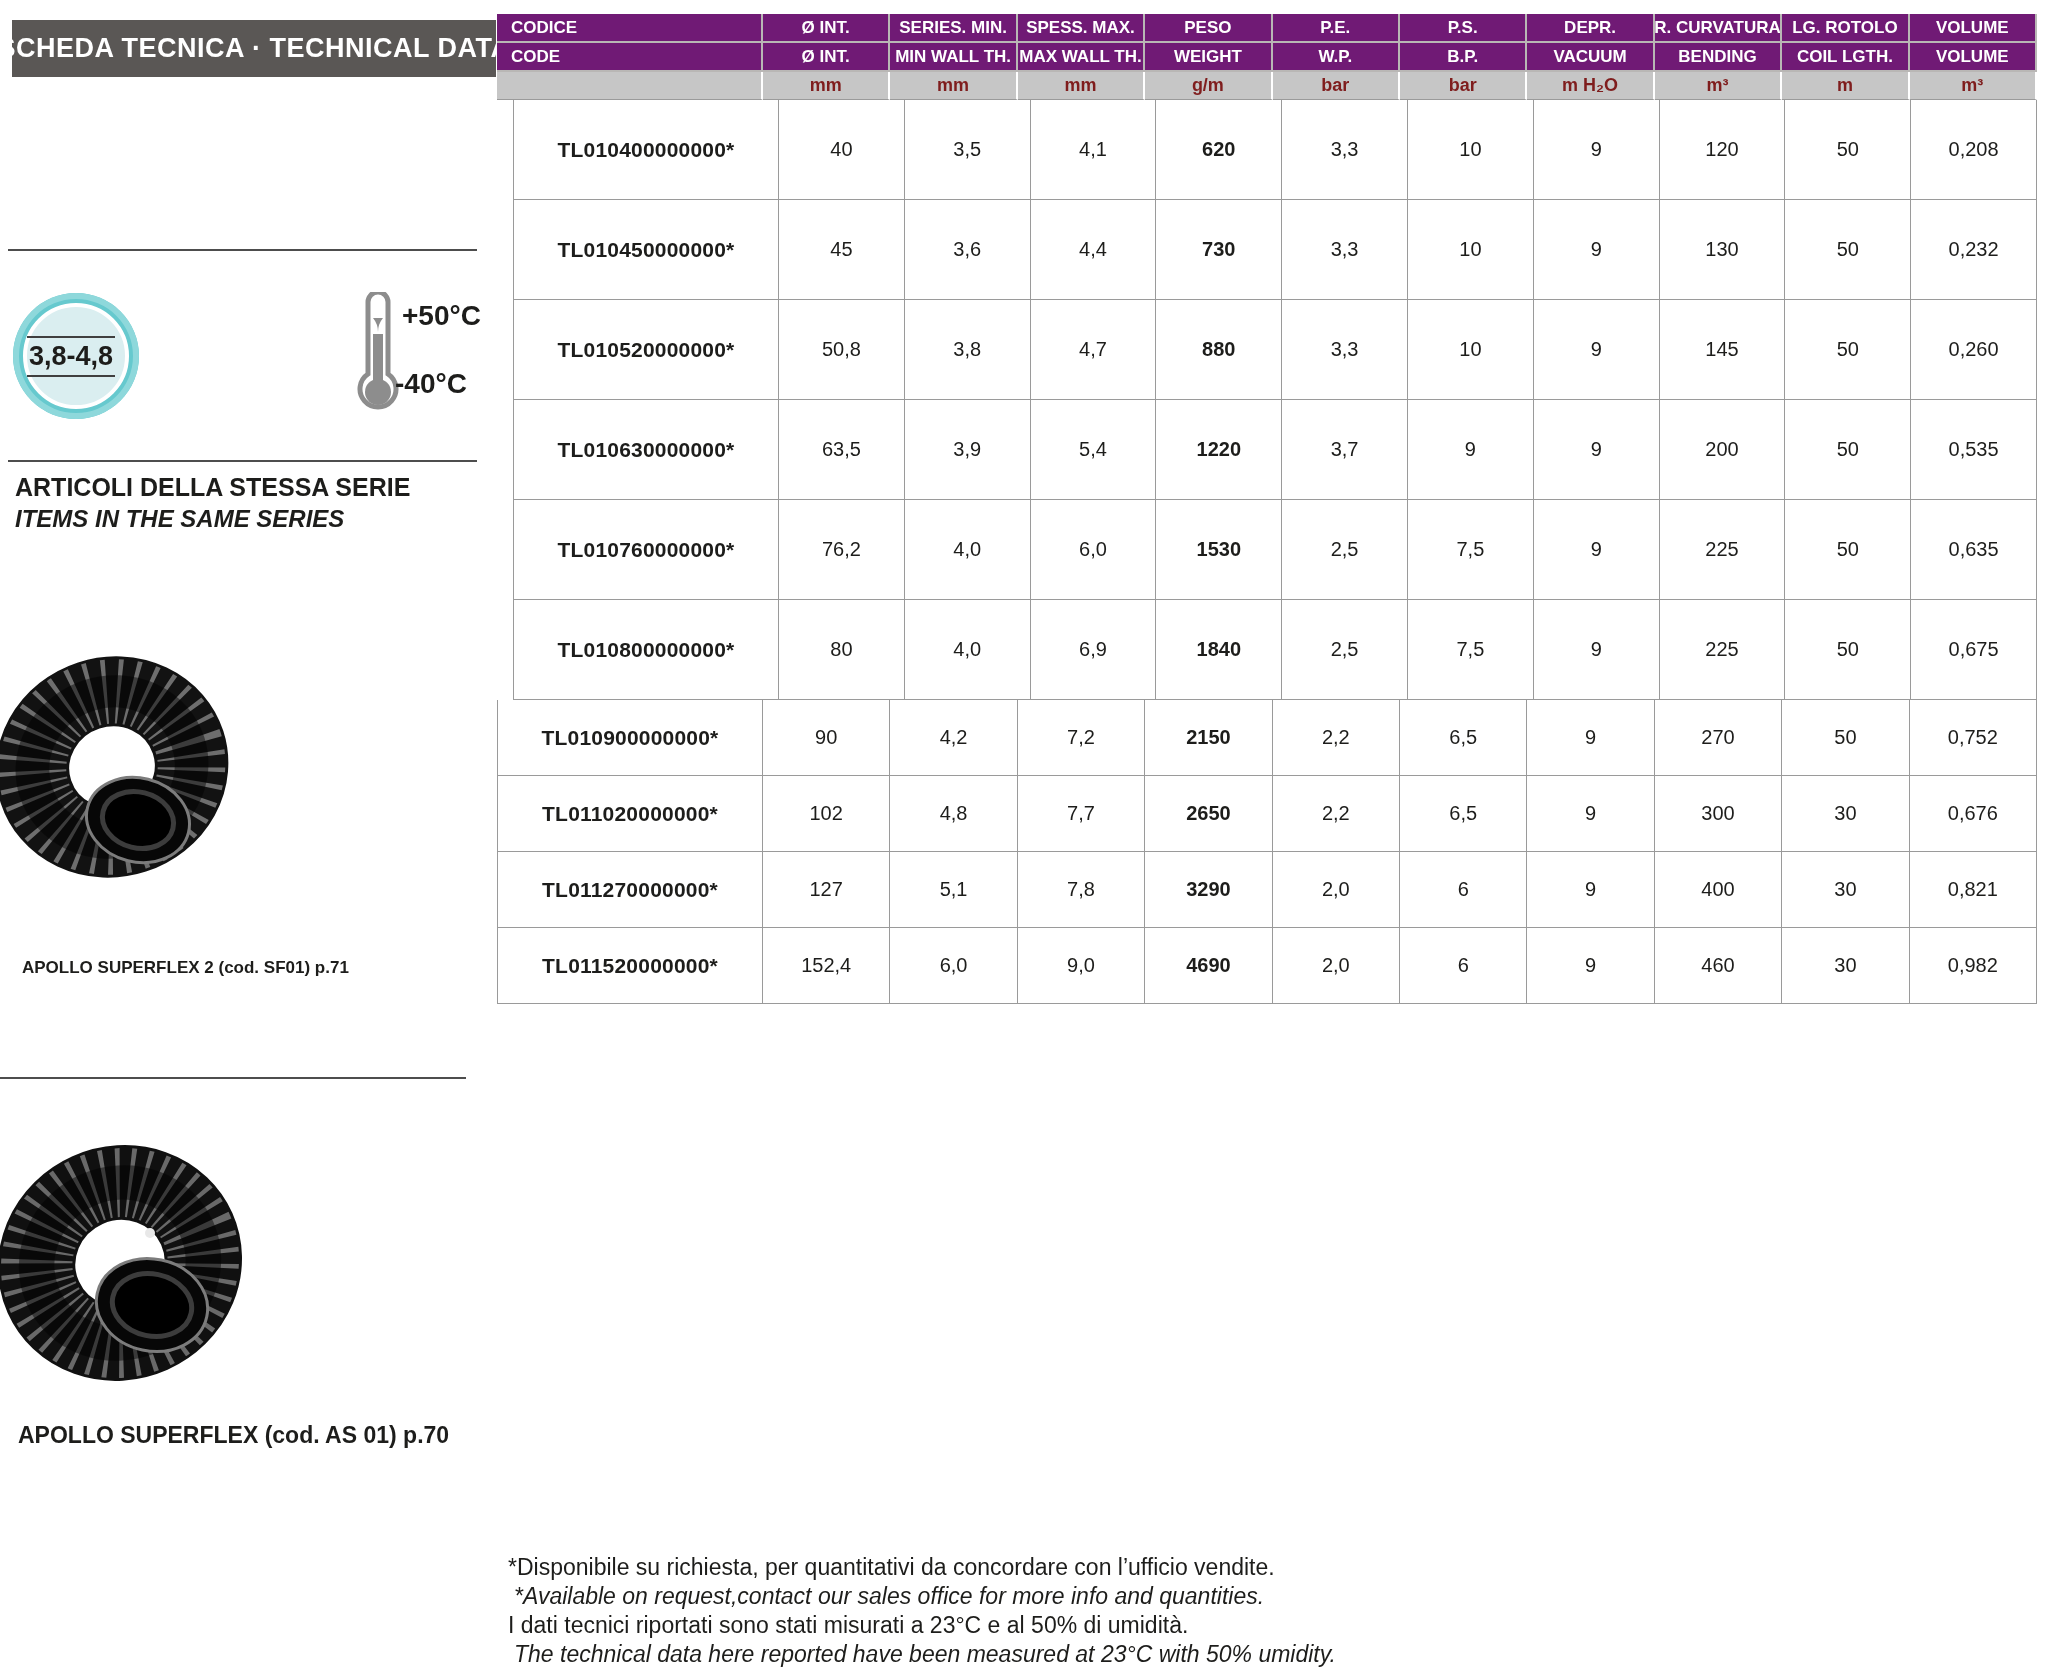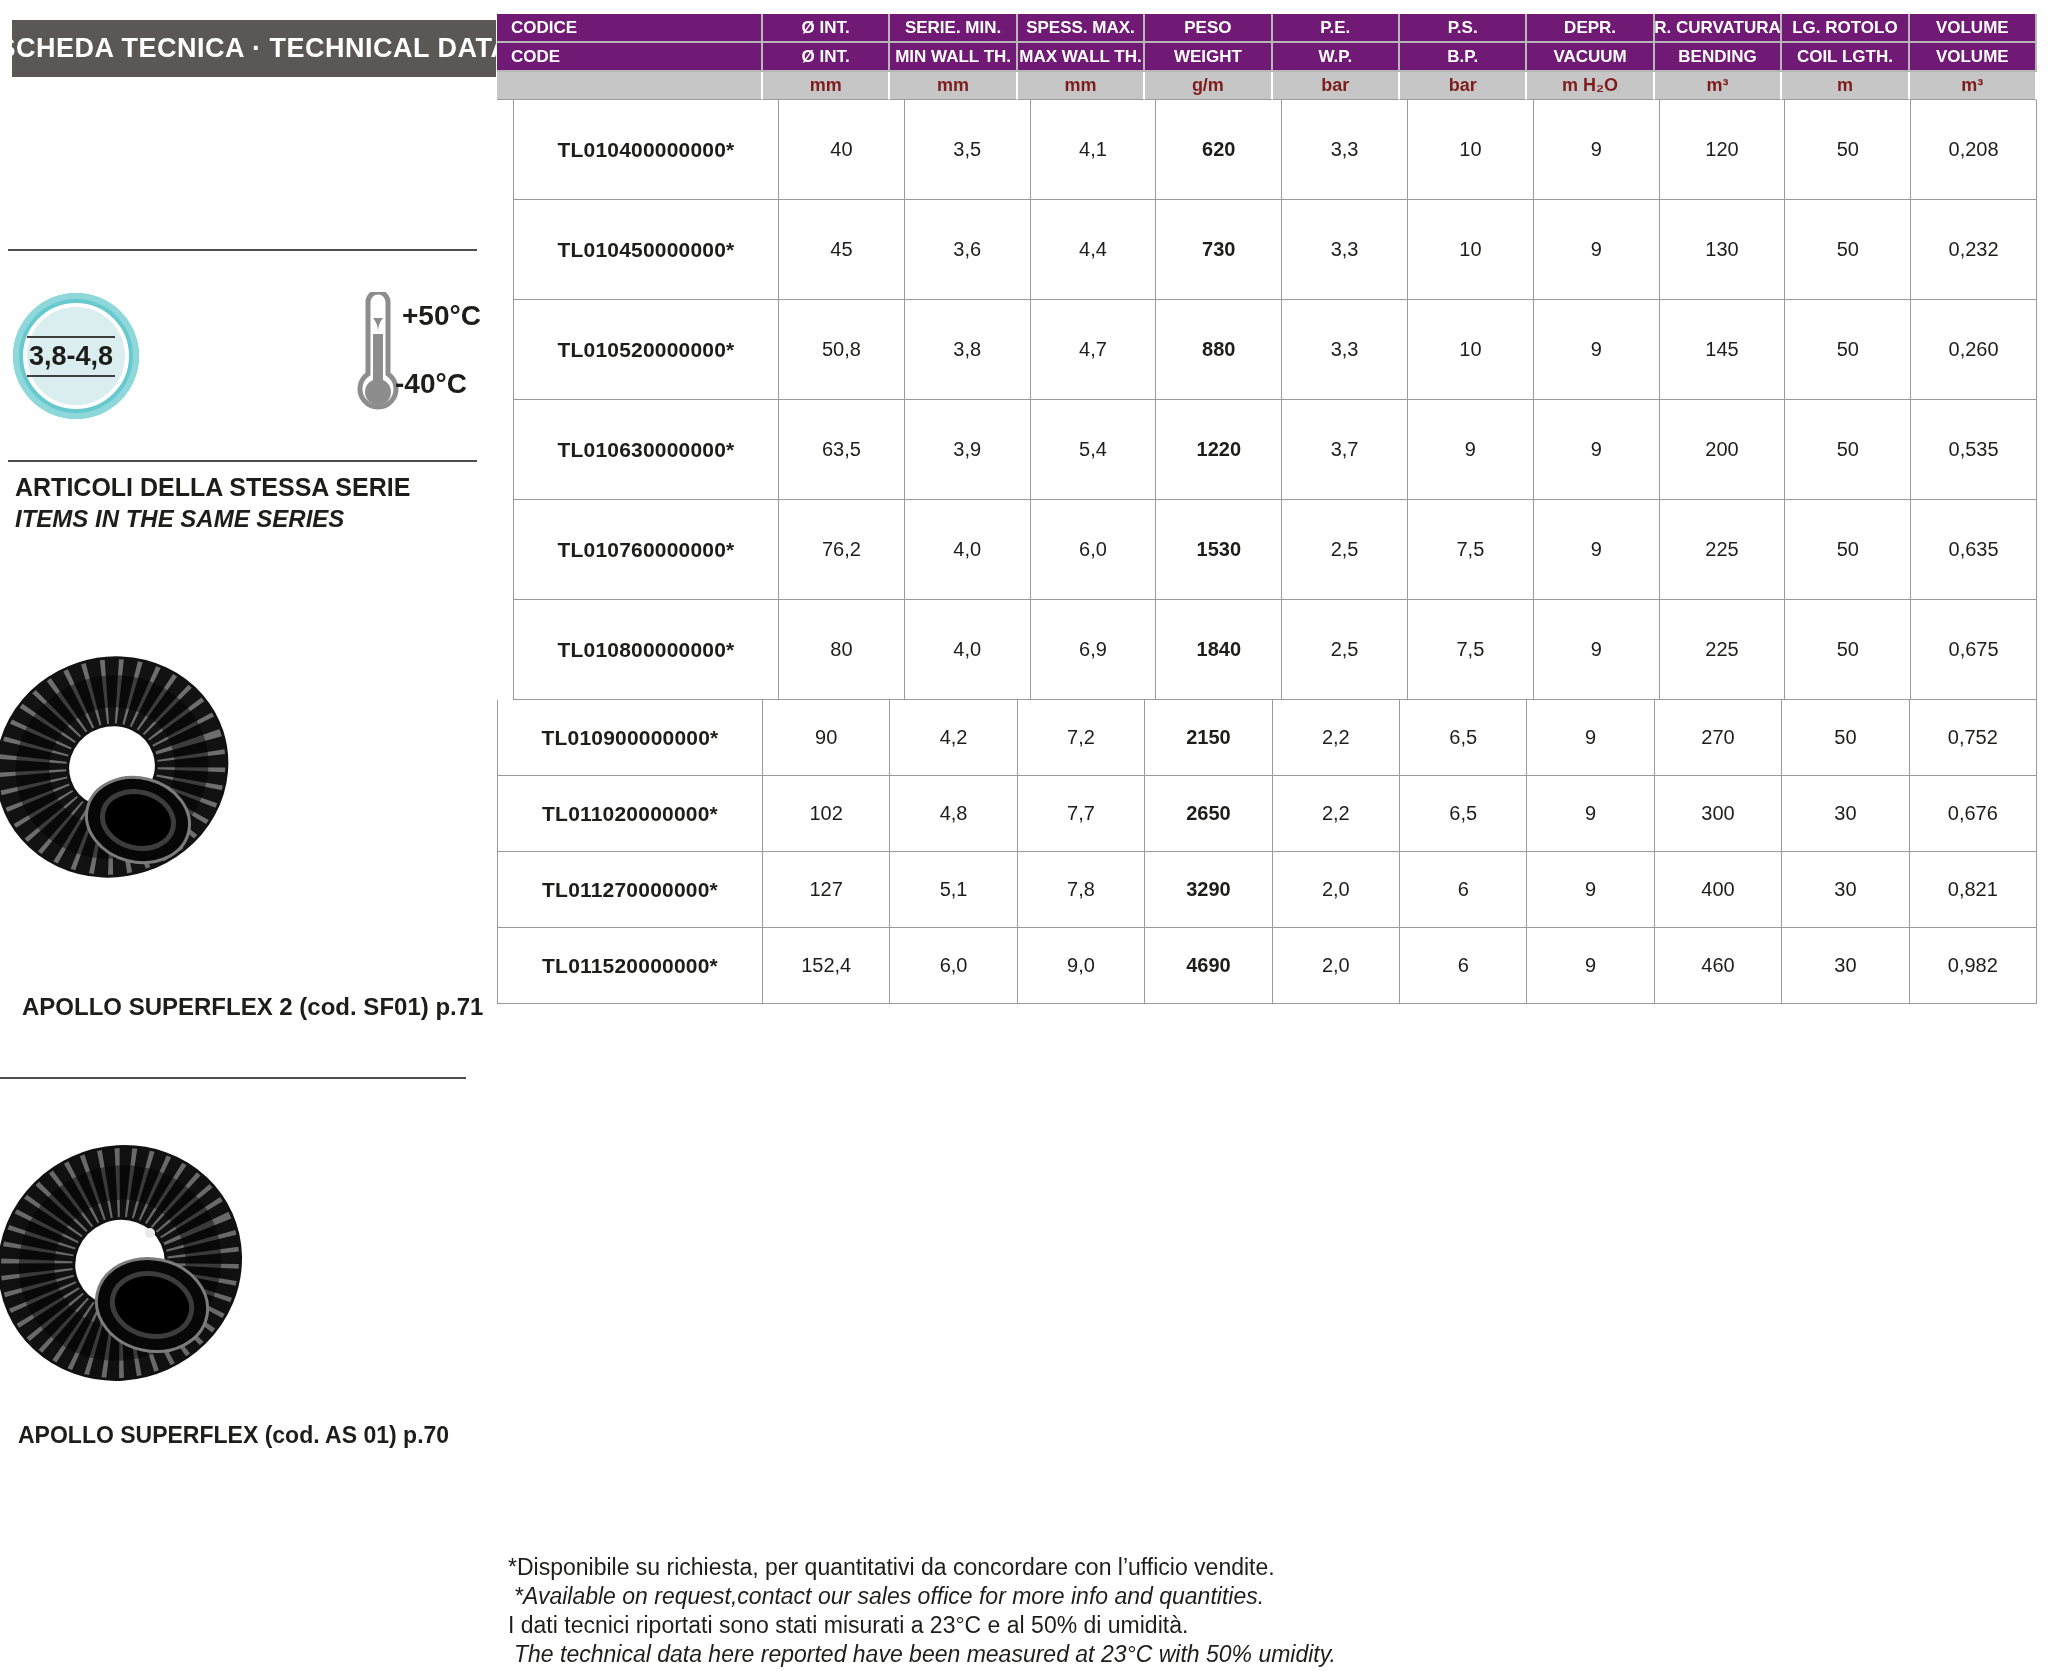--- a/index.html
+++ b/index.html
@@ -54,40 +54,40 @@
     font-weight:700;font-size:27px;color:#1d1d1b;padding:3px 2px;
     border-top:2px solid #3f3f3f;border-bottom:2px solid #3f3f3f;white-space:nowrap;
   }
   .thermo{position:absolute;left:352px;top:292px;width:52px;height:130px;}
   .temp-max{position:absolute;left:402px;top:300px;font-weight:700;font-size:28px;}
   .temp-min{position:absolute;left:395px;top:368px;font-weight:700;font-size:28px;}
   .series-it{position:absolute;left:15px;top:473px;font-weight:700;font-size:25px;white-space:nowrap;}
   .series-en{position:absolute;left:15px;top:505px;font-weight:700;font-style:italic;font-size:24px;white-space:nowrap;}
   .hose1{position:absolute;left:0px;top:615px;width:240px;height:290px;}
   .hose2{position:absolute;left:0px;top:1105px;width:265px;height:300px;}
-  .caption1{position:absolute;left:22px;top:958px;font-weight:700;font-size:24px;white-space:nowrap;margin-top:35px;}
+  .caption1{position:absolute;left:22px;top:958px;font-weight:700;font-size:17px;white-space:nowrap;}
   .caption2{position:absolute;left:18px;top:1422px;font-weight:700;font-size:23px;white-space:nowrap;}
   
   .footnotes{position:absolute;left:508px;top:1553px;font-size:23px;line-height:29px;}
   .fn-en{font-style:italic;padding-left:6px;}
 </style>
 </head>
 <body>
 
 <div class="page">
 
   <div class="title-box">
     <span>SCHEDA TECNICA · TECHNICAL DATA</span>
   </div>
 
   <div class="dtable" id="dtable">
       <div class="trow hrow">
         <div class="hc left">CODICE</div>
         <div class="hc">Ø INT.</div>
-        <div class="hc">SERIE. MIN.</div>
+        <div class="hc">SERIES. MIN.</div>
         <div class="hc">SPESS. MAX.</div>
         <div class="hc">PESO</div>
         <div class="hc">P.E.</div>
         <div class="hc">P.S.</div>
         <div class="hc">DEPR.</div>
         <div class="hc">R. CURVATURA</div>
         <div class="hc">LG. ROTOLO</div>
         <div class="hc">VOLUME</div>
       </div>
       <div class="trow hrow">

